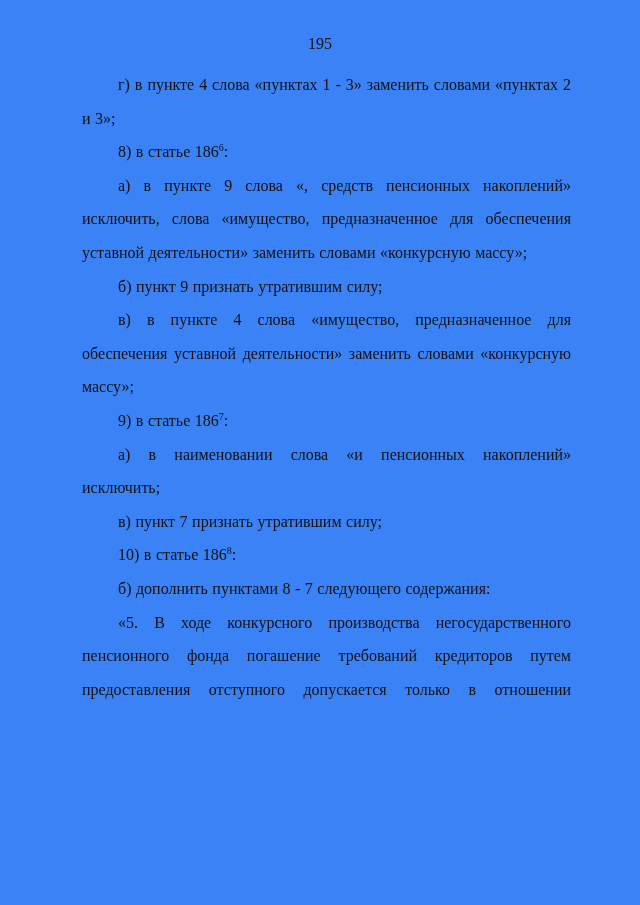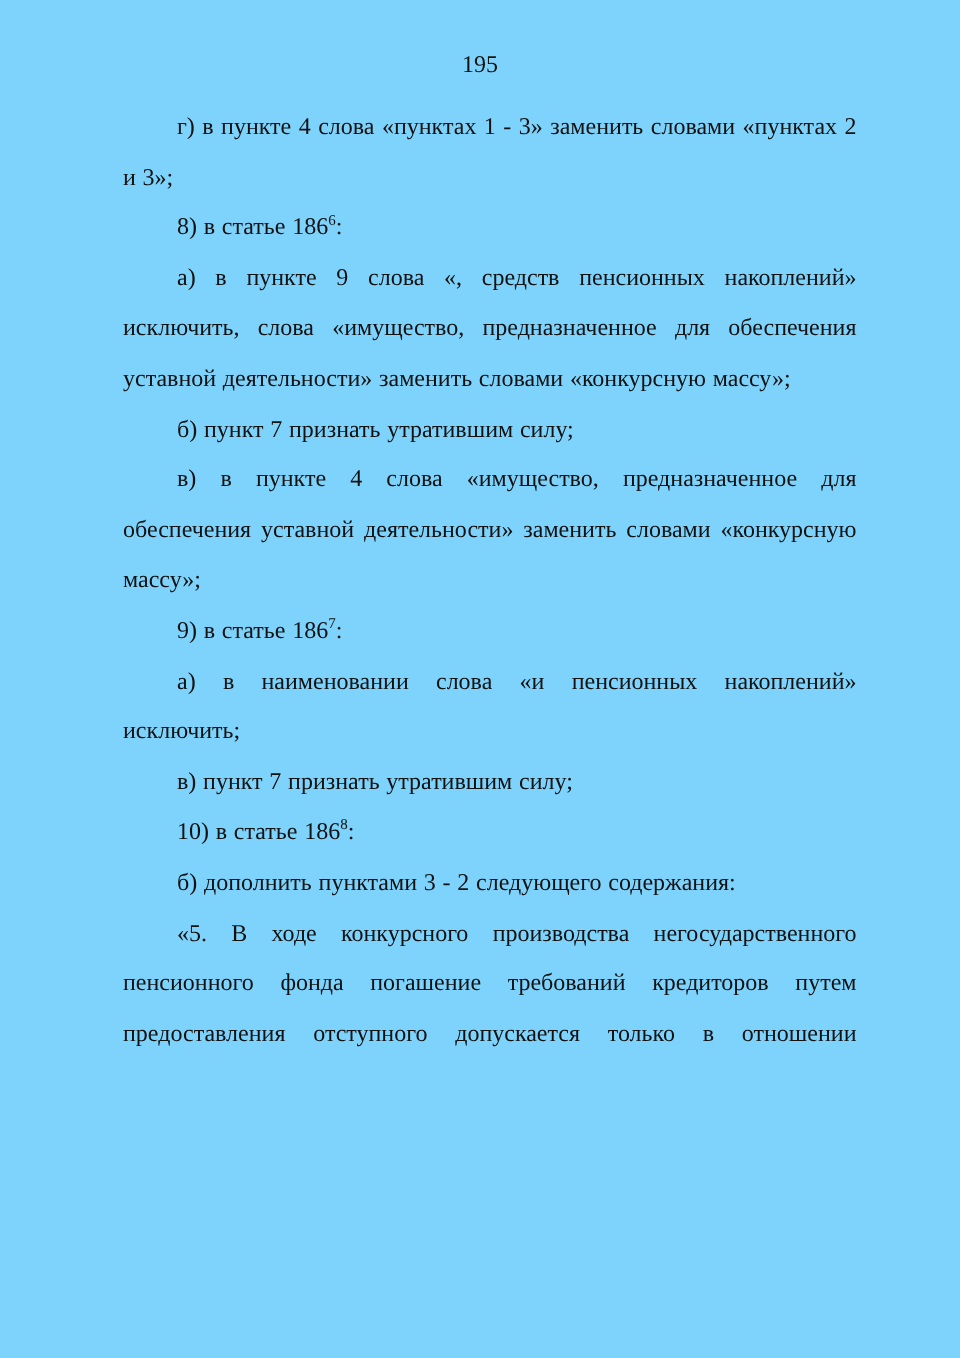--- a/index.html
+++ b/index.html
@@ -5,21 +5,21 @@
   html, body {
     margin: 0;
     padding: 0;
     background: #e8e8e8;
   }
   .page {
     position: relative;
     width: 640px;
     height: 905px;
     margin: 0 auto;
-    background: #7dd3fc;
+    background: #3b82f6;
     font-family: "Liberation Serif", serif;
     color: #111111;
     overflow: hidden;
     text-decoration: underline;
   }
   .page-number {
     position: absolute;
     top: 34px;
     left: 0;
     width: 100%;
@@ -53,22 +53,22 @@
 </style>
 </head>
 <body>
 
 <div class="page">
   <div class="page-number">195</div>
   <div class="content">
       <p class="para">г) в пункте 4 слова «пунктах 1 - 3» заменить словами «пунктах 2 и 3»;</p>
       <p class="para">8) в статье 186<sup>6</sup>:</p>
       <p class="para">а) в пункте 9 слова «, средств пенсионных накоплений» исключить, слова «имущество, предназначенное для обеспечения уставной деятельности» заменить словами «конкурсную массу»;</p>
-      <p class="para">б) пункт 7 признать утратившим силу;</p>
+      <p class="para">б) пункт 9 признать утратившим силу;</p>
       <p class="para">в) в пункте 4 слова «имущество, предназначенное для обеспечения уставной деятельности» заменить словами «конкурсную массу»;</p>
       <p class="para">9) в статье 186<sup>7</sup>:</p>
       <p class="para">а) в наименовании слова «и пенсионных накоплений» исключить;</p>
       <p class="para">в) пункт 7 признать утратившим силу;</p>
       <p class="para">10) в статье 186<sup>8</sup>:</p>
-      <p class="para">б) дополнить пунктами 3 - 2 следующего содержания:</p>
+      <p class="para">б) дополнить пунктами 8 - 7 следующего содержания:</p>
       <p class="para justify-last">«5. В ходе конкурсного производства негосударственного пенсионного фонда погашение требований кредиторов путем предоставления отступного допускается только в отношении</p>
     </div>
 </div>
 
 </body></html>

